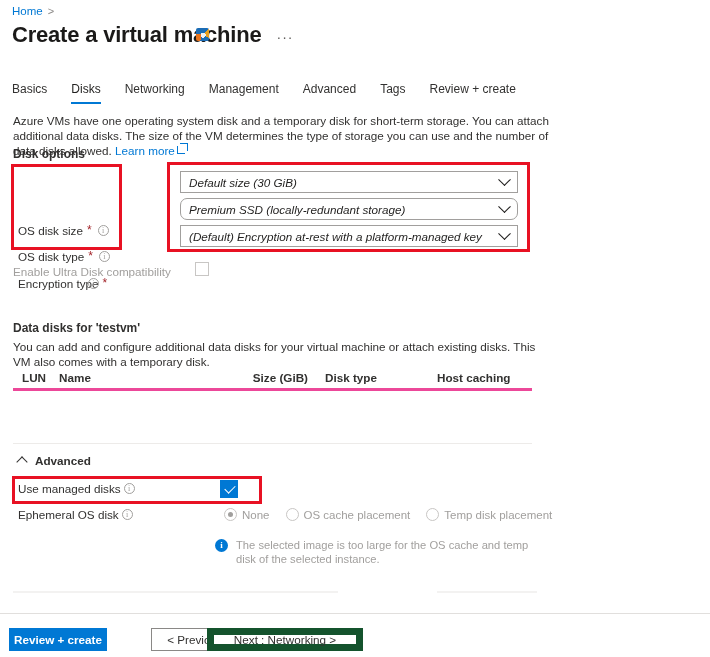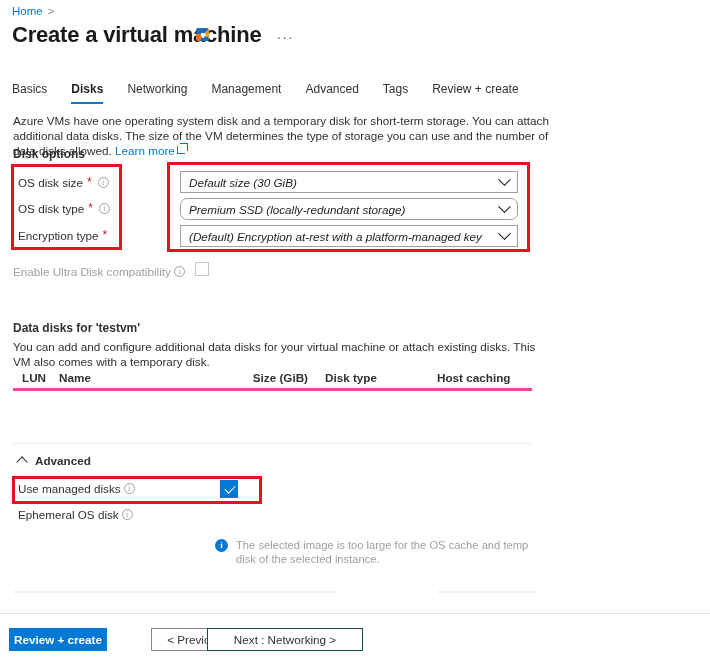--- a/index.html
+++ b/index.html
@@ -62,21 +62,21 @@
     position: absolute; left: 12px; top: 82px;
     display: flex; align-items: flex-end; gap: 0;
     font-size: 12px;
   }
   .tab {
     padding: 0 12px 8px 12px;
     color: #323130; cursor: pointer;
     position: relative; white-space: nowrap;
   }
   .tab:first-child { padding-left: 0; }
-  .tab.active { font-weight: 700; color: #201f1e; }
+  .tab.active { font-weight: 400; color: #201f1e; }
   .tab.active::after {
     content: ""; position: absolute;
     left: 12px; right: 12px; bottom: 0;
     height: 2px; background: #0078d4;
   }
 
   
   .desc {
     position: absolute; left: 13px; top: 113px;
     width: 540px;
@@ -103,20 +103,21 @@
   }
   #disk-options-head { top: 147px; }
   #data-disks-head   { top: 321px; }
 
   
   .field-row {
     position: absolute; left: 18px;
     font-size: 11.7px; color: #323130;
     display: flex; align-items: center; gap: 3px;
     height: 18px;
+    margin-top: 48px;
   }
   #row-ossize { top: 173px; }
   #row-ostype { top: 199px; }
   #row-enctype{ top: 226px; }
 
   .req { color: #a4262c; font-size: 12px; margin-left: 1px; }
   .info-icon {
     display: inline-block; width: 11px; height: 11px;
     border: 1px solid #a19f9d; border-radius: 50%;
     color: #a19f9d; font-size: 8px; line-height: 10px;
@@ -142,21 +143,21 @@
     width: 9px; height: 9px; flex: none; margin-right: 2px;
     border-right: 1.4px solid #201f1e;
     border-bottom: 1.4px solid #201f1e;
     transform: rotate(45deg) translate(-2px,-2px);
   }
 
   
   #row-ultra {
     position: absolute; left: 13px; top: 265px;
     font-size: 11.7px; color: #a19f9d;
-    display: flex; align-items: center;
+    display: flex; align-items: center; flex-direction: column;
   }
   #ultra-check {
     position: absolute; left: 195px; top: 262px;
     width: 14px; height: 14px;
     border: 1px solid #c8c6c4; background: #ffffff;
   }
   #ultra-note {
     position: absolute; left: 222px; top: 277px;
     width: 320px;
     font-size: 11.2px; line-height: 14px; color: #a19f9d;
@@ -299,21 +300,21 @@
     border: 1px solid #0078d4;
   }
   #btn-previous {
     left: 151px; top: 14px; width: 88px;
     background: #ffffff; color: #323130;
     border: 1px solid #8a8886;
   }
   #btn-next {
     left: 207px; top: 14px; width: 155px;
     background: #ffffff; color: #323130;
-    border: 1px solid #14532d;
+    border: 7px solid #14532d;
   }
   #btn-next { left: 207px; width: 156px; }
 
   
   .annot {
     position: absolute;
     border: 3px solid #e81123;
     pointer-events: none;
   }
   #annot-labels   { left: 11px;  top: 164px; width: 111px; height: 86px; }
@@ -411,20 +412,34 @@
   <div id="row-managed">
     <span>Use managed disks</span>
     <span class="info-icon">i</span>
   </div>
   <div id="managed-check"></div>
 
   <div id="row-ephemeral">
     <span>Ephemeral OS disk</span>
     <span class="info-icon">i</span>
   </div>
+  <div id="ephemeral-radios">
+    <div class="radio-opt">
+      <span class="radio checked"></span>
+      <span>None</span>
+    </div>
+    <div class="radio-opt">
+      <span class="radio"></span>
+      <span>OS cache placement</span>
+    </div>
+    <div class="radio-opt">
+      <span class="radio"></span>
+      <span>Temp disk placement</span>
+    </div>
+  </div>
 
   <div id="info-msg">
     <span class="info-badge">i</span>
     <span class="msg-text">The selected image is too large for the OS cache and temp disk of the selected instance.</span>
   </div>
 
   <div id="faint-line-1"></div>
   <div id="faint-line-2"></div>
 
   <div id="footer-divider"></div>

